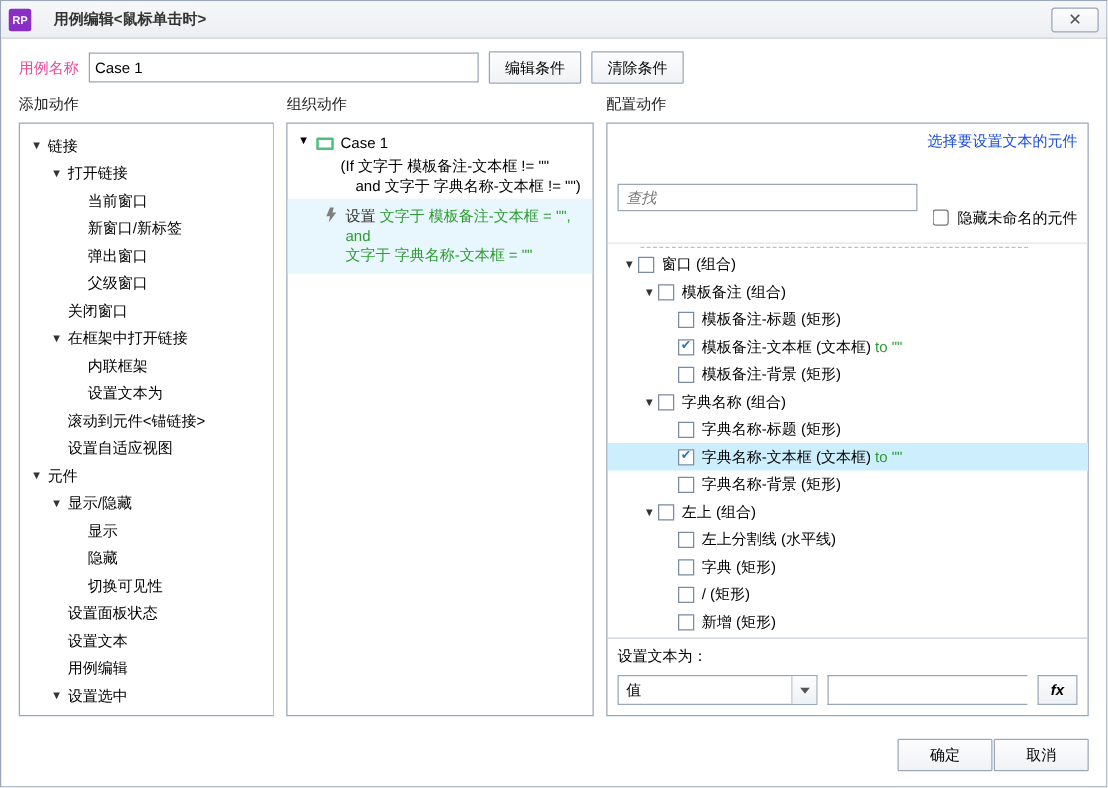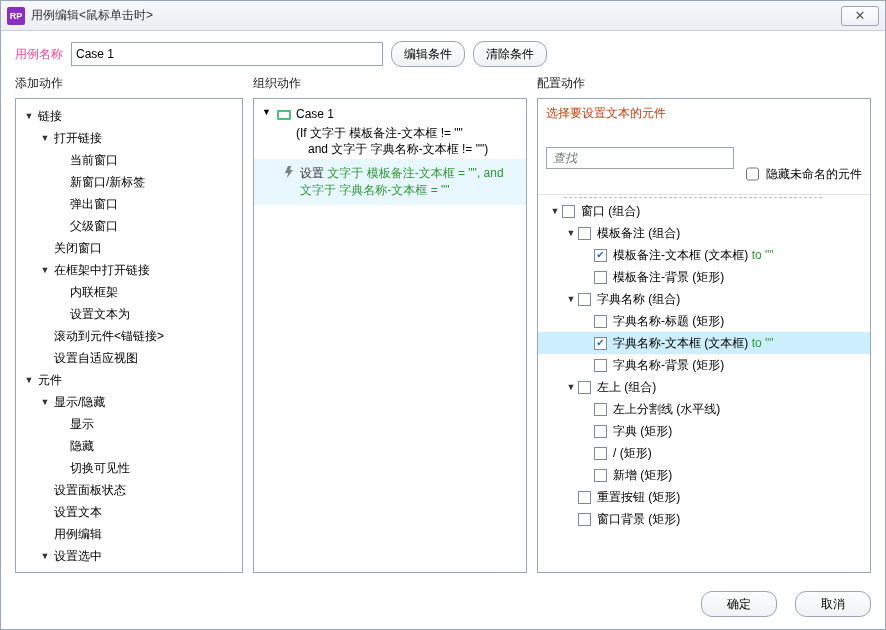--- a/index.html
+++ b/index.html
@@ -1,29 +1,29 @@
 <!DOCTYPE html>
 <html><head>
 <meta charset="utf-8">
 <style>
   * { box-sizing: border-box; font-family: "Microsoft YaHei", "PingFang SC", sans-serif; font-size: 12px; }
   html, body { margin: 0; padding: 0; width: 886px; height: 630px; background: #fff; }
   .window-frame { width: 886px; height: 630px; border: 1px solid #9aa7b8; display: flex; flex-direction: column; background: #fff; }
   .titlebar { height: 30px; background: linear-gradient(#f6f7f9, #eceef1); border-bottom: 1px solid #c9d0d9; display: flex; align-items: center; padding: 0 6px; }
   .titlebar .app-icon { width: 18px; height: 18px; background: #8a2fc4; border-radius: 2px; display:flex; align-items:center; justify-content:center; color:#fff; font-size:9px; font-weight:bold; }
-  .titlebar .title-text { margin-left: 6px; color: #333; }
+  .titlebar .title-text { margin-left: 18px; color: #333; font-weight: bold; }
   .titlebar .spacer { flex: 1; }
   .titlebar .win-close { width: 38px; height: 20px; border: 1px solid #9aa7b8; border-radius: 3px; display:flex; align-items:center; justify-content:center; background: linear-gradient(#fdfdfd,#eef1f5); }
   .titlebar .win-close span { font-size: 13px; color:#555; }
 
   .top-row { display:flex; align-items:center; padding: 10px 14px 8px 14px; gap: 8px; }
   .top-row label { color:#ec4899; }
   .top-row input[type=text] { height: 24px; border:1px solid #9aa7b8; padding: 2px 4px; }
   .case-name-input { width: 312px; }
-  .btn { height:26px; min-width:72px; background: linear-gradient(#fdfdfd,#f0f2f5); border:1px solid #9aa7b8; border-radius:11px; padding:0 12px; cursor:pointer; }
+  .btn { height:26px; min-width:72px; background: linear-gradient(#fdfdfd,#f0f2f5); border:1px solid #9aa7b8; border-radius:1px; padding:0 12px; cursor:pointer; }
 
   .three-col { flex:1; display:flex; gap:10px; padding: 0 14px 10px 14px; min-height:0; }
   .col-label { color:#222; margin-bottom:6px; }
   .panel { border:1px solid #9aa7b8; background:#fff; overflow:auto; }
   .col1 { width: 228px; display:flex; flex-direction:column; min-height:0;}
   .col1 .panel { flex:1; padding:6px 0; }
   .col2 { width: 274px; display:flex; flex-direction:column; min-height:0;}
   .col2 .panel { flex:1; padding:4px 0; }
   .col3 { flex:1; display:flex; flex-direction:column; min-height:0;}
   .col3 .panel { flex:1; display:flex; flex-direction:column; min-height:0; }
@@ -43,21 +43,21 @@
   .case-header .tw { width:14px; font-size:9px; }
   .case-icon { width:16px; height:16px; display:inline-block; margin-right:4px; }
   .case-title { font-weight:normal; color:#000; }
   .case-cond { color:#000; padding-left:42px; line-height:16px; }
   .action-item { background:#e8f6fd; padding:6px 8px 6px 28px; display:flex; align-items:flex-start; margin-top:2px; }
   .action-item .bolt { width:14px; height:14px; margin-right:4px; }
   .action-item .txt { color:#333; }
   .action-item .green { color:#2e9b32; }
 
   
-  .col3 .subhead { padding:6px 8px 2px 8px; color:#c2410c; }
+  .col3 .subhead { padding:6px 8px 2px 8px; color:#1d4ed8;text-align:right; }
   .search-row { display:flex; align-items:center; gap:8px; padding:4px 8px 6px 8px; }
   .search-row input { flex:1; height:22px; border:1px solid #9aa7b8; padding:2px 6px; color:#000000; font-style:italic; }
   .chk-row { display:flex; align-items:center; gap:4px; white-space:nowrap;margin-top:32px; }
   .col3 .tree-wrap { flex:1; border-top:1px solid #e0e4ea; overflow:auto; padding:2px 0 6px 0; }
   .ctree { list-style:none; margin:0; padding:0; }
   .ctree .row { display:flex; align-items:center; height:22px; padding-right:8px; }
   .ctree .row.sel { background:#cdeffd; }
   .ctree .cb { width:13px; height:13px; margin-right:6px; border:1px solid #7a8aa2; background:#fff; display:inline-flex; align-items:center; justify-content:center; }
   .ctree .cb.ck::after { content:"✔"; font-size:10px; color:#2a72b5; line-height:1; }
   .ctree .tw { width:14px; height:14px; display:inline-flex; align-items:center; justify-content:center; color:#333; margin-right:0px; font-size:9px;}
@@ -68,21 +68,21 @@
   .ctree .to { color:#2e9b32; }
   .dashrow { height:1px; border-top:1px dashed #bdbdbd; margin-left:26px; margin-right:48px; margin-bottom:2px; }
 
   .settext-block { border-top:1px solid #c9d0d9; padding:6px 8px 8px 8px; display:flex; flex-direction:column; gap:6px; }
   .settext-row { display:flex; align-items:center; gap:8px; }
   .dd { width:160px; height:24px; border:1px solid #9aa7b8; display:flex; align-items:center; padding:0 6px; position:relative; background:#fff; }
   .dd .dd-toggle { position:absolute; right:0; top:0; bottom:0; width:20px; border-left:1px solid #c0c8d2; display:flex; align-items:center; justify-content:center; background:linear-gradient(#fdfdfd,#eef1f5); }
   .val-input { flex:1; height:24px; border:1px solid #9aa7b8; border-right:none; }
   .fx-btn { width:32px; height:24px; border:1px solid #9aa7b8; background:linear-gradient(#fdfdfd,#eef1f5); display:flex; align-items:center; justify-content:center; font-style:italic; font-weight:bold; }
 
-  .footer { display:flex; gap:18px; justify-content:flex-end; padding:8px 14px 12px 14px; }
+  .footer { display:flex; gap:1px; justify-content:flex-end; padding:8px 14px 12px 14px; }
   .footer .btn { min-width:76px; }
 
   
   svg { display:block; }
 </style>
 </head>
 <body>
 <div class="window-frame">
 
   <div class="titlebar">
@@ -297,20 +297,27 @@
             <li>
                 <div class="row cpad1">
                   <span class="tw">▼</span>
                   <span class="cb"></span>
                   <span class="txt">模板备注 (组合)</span>
                 </div>
               </li>
             <li>
                 <div class="row cpad2">
                   <span class="tw"></span>
+                  <span class="cb"></span>
+                  <span class="txt">模板备注-标题 (矩形)</span>
+                </div>
+              </li>
+            <li>
+                <div class="row cpad2">
+                  <span class="tw"></span>
                   <span class="cb ck"></span>
                   <span class="txt"><span>模板备注-文本框 (文本框)</span><span class="to"> to ""</span></span>
                 </div>
               </li>
             <li>
                 <div class="row cpad2">
                   <span class="tw"></span>
                   <span class="cb"></span>
                   <span class="txt">模板备注-背景 (矩形)</span>
                 </div>
@@ -386,20 +393,35 @@
                 </div>
               </li>
             <li>
                 <div class="row cpad1">
                   <span class="tw"></span>
                   <span class="cb"></span>
                   <span class="txt">窗口背景 (矩形)</span>
                 </div>
               </li>
           </ul>
+        </div>
+        <div class="settext-block">
+          <div>设置文本为：</div>
+          <div class="settext-row">
+            <div class="dd">
+              <span>值</span>
+              <span class="dd-toggle">
+                  <svg width="8" height="5">
+                    <polygon points="0,0 8,0 4,5" fill="#555"></polygon>
+                  </svg>
+                </span>
+            </div>
+            <input type="text" class="val-input" value="" style="">
+            <div class="fx-btn">fx</div>
+          </div>
         </div>
       </div>
     </div>
 
   </div>
 
   <div class="footer">
     <button class="btn">确定</button>
     <button class="btn">取消</button>
   </div>

